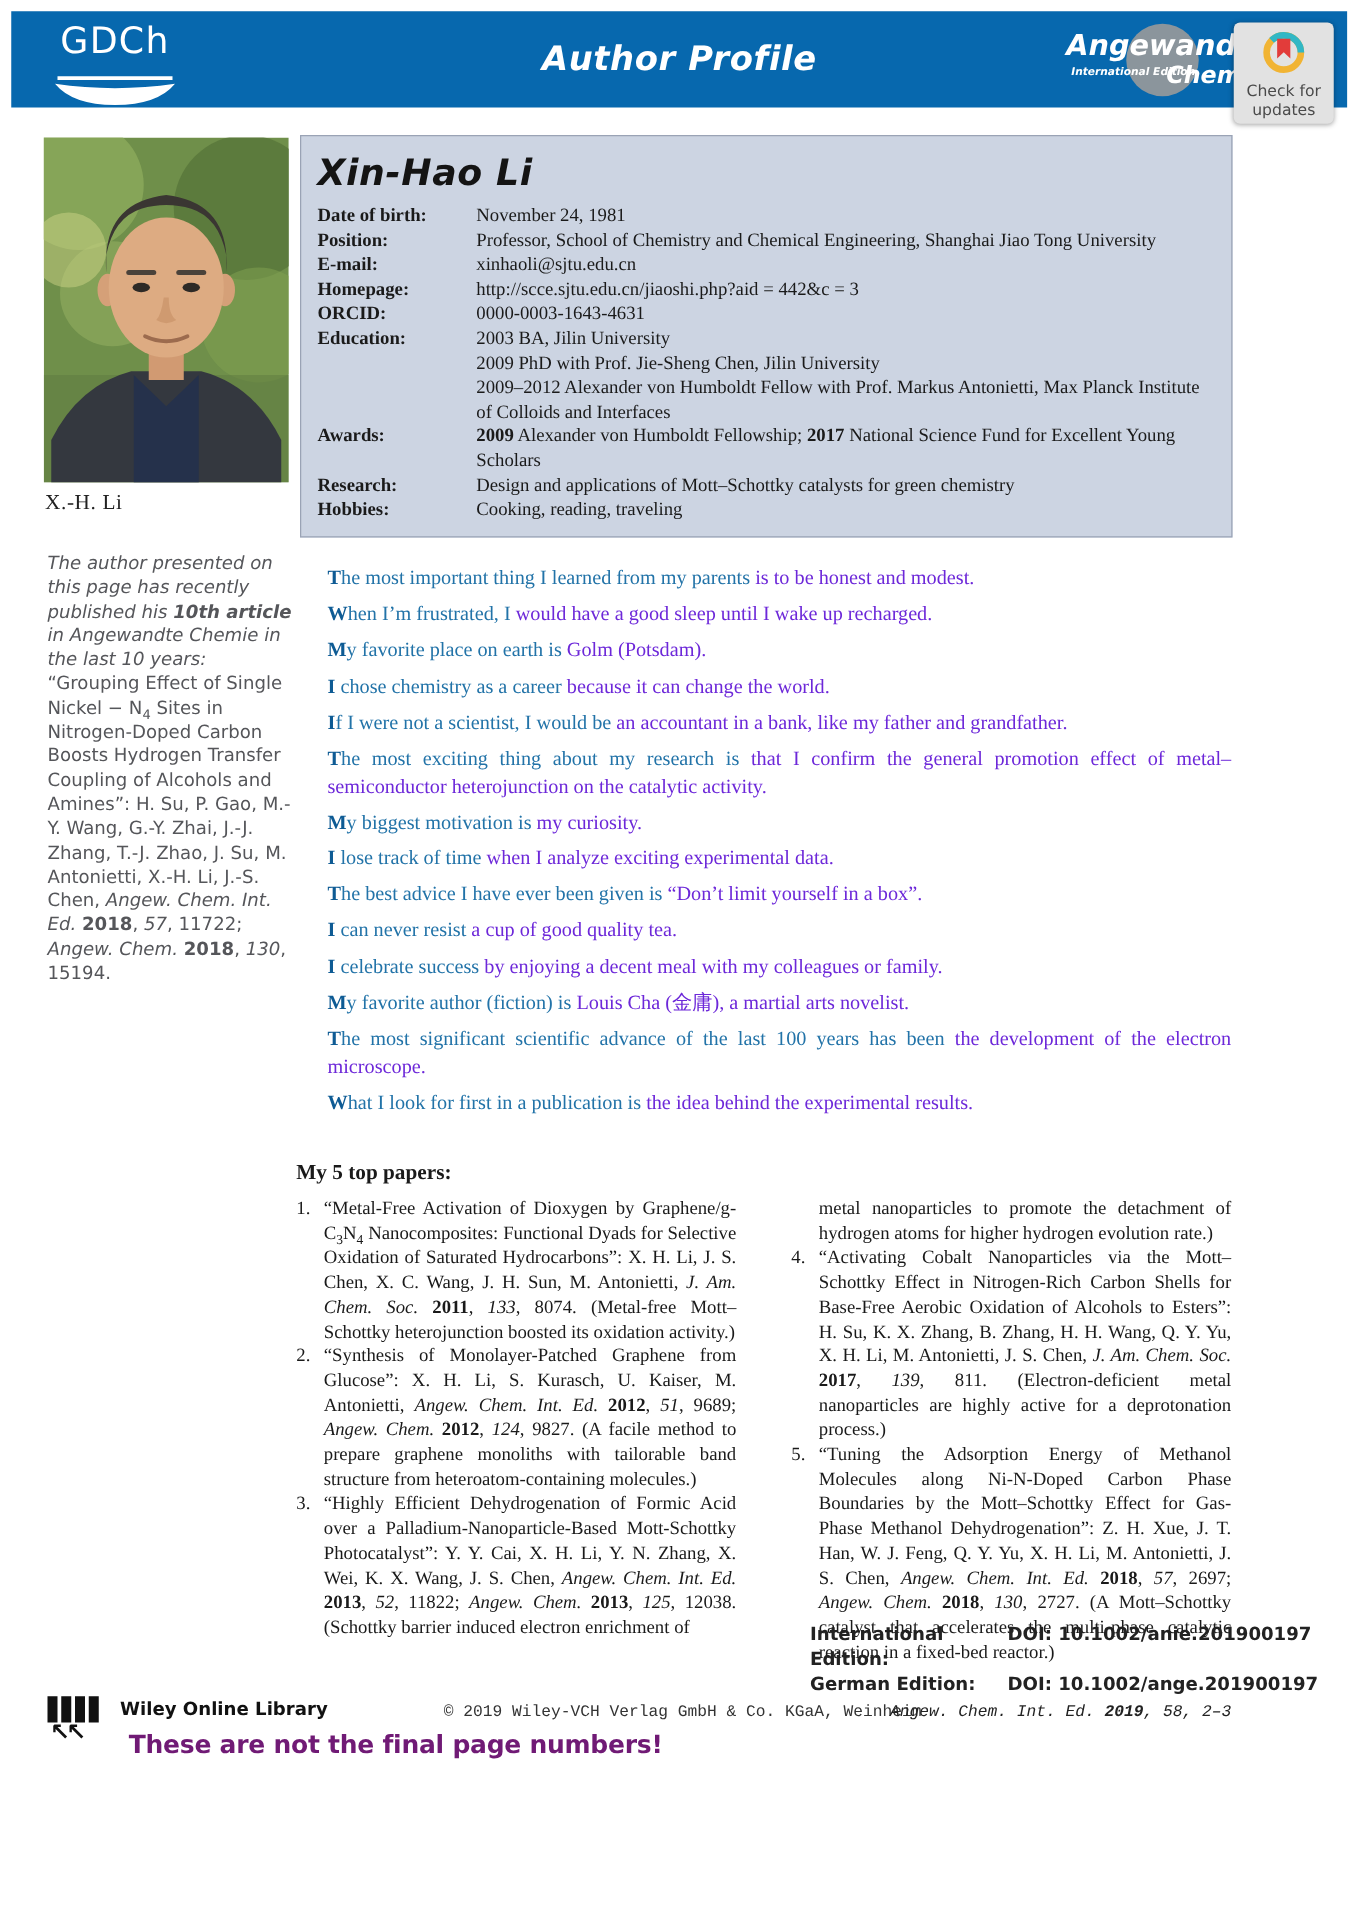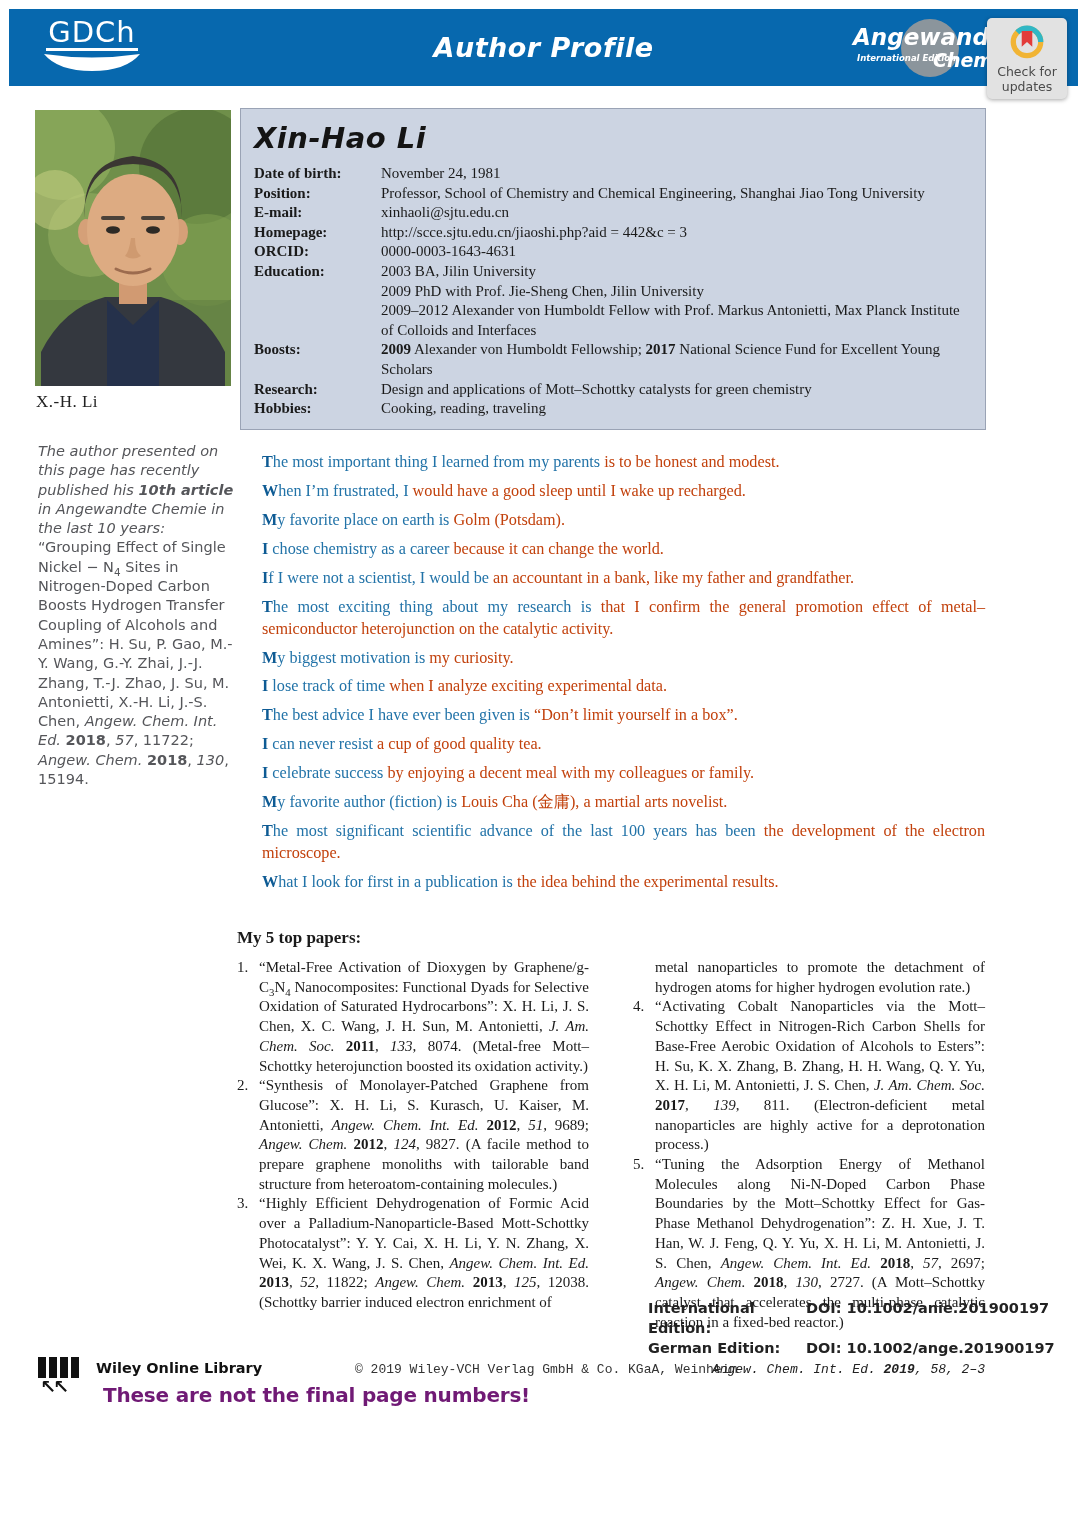--- a/index.html
+++ b/index.html
@@ -6,21 +6,21 @@
   html,body { background:#ffffff; }
   .page {
     position:relative; width:1078px; height:1528px; background:#ffffff;
     font-family:"Liberation Serif","DejaVu Serif",serif; color:#1a1a1a; overflow:hidden;
   }
   
   .header-bar { position:absolute; left:9px; top:9px; width:1069px; height:77px; background:#0768ae; }
   .gdch { position:absolute; left:28px; top:8px; width:110px; text-align:center; }
   .gdch-text { display:inline-block; font-family:"DejaVu Sans","Liberation Sans",sans-serif;
     font-size:29px; font-weight:500; color:#fff; letter-spacing:1px;
-    border-bottom:3px solid #fff; padding:0 2px 1px 2px; line-height:1.05; }
+    border-bottom:3px solid #fff; padding:0 2px 14px 2px; line-height:1.05; }
   .gdch-arc { display:block; margin:1px auto 0 auto; }
   .header-title { position:absolute; left:0; top:0; width:100%; height:77px; line-height:77px;
     text-align:center; font-family:"DejaVu Sans","Liberation Sans",sans-serif;
     font-size:27px; font-weight:bold; font-style:italic; color:#ffffff; letter-spacing:0.5px; }
   .ang-logo { position:absolute; left:836px; top:0; width:235px; height:77px; }
   .ang-circle { position:absolute; left:56px; top:10px; width:58px; height:58px; border-radius:50%;
     background:#9a9a9a; opacity:0.9; }
   .ang-name { position:absolute; left:8px; top:15px; font-family:"DejaVu Sans",sans-serif;
     font-size:23px; font-weight:bold; font-style:italic; color:#fff; white-space:nowrap; }
   .ang-edition { position:absolute; left:12px; top:44px; font-family:"DejaVu Sans",sans-serif;
@@ -41,21 +41,21 @@
   .prow { display:grid; grid-template-columns:127px 1fr; font-size:15px; line-height:19.6px; }
   .plabel { font-weight:bold; }
   
   .sidebar-note { position:absolute; left:38px; top:442px; width:197px;
     font-family:"DejaVu Sans","Liberation Sans",sans-serif; font-size:14.5px; line-height:19.3px; color:#55565a; }
   
   .qa { position:absolute; left:262px; top:452px; width:723px; }
   .qa-item { font-size:16.2px; line-height:21.6px; margin-bottom:7.4px; text-align:justify; }
   .qa-first { color:#0e5b94; font-weight:bold; }
   .qa-prompt { color:#2273a8; }
-  .qa-answer { color:#c2410c; }
+  .qa-answer { color:#6d28d9; }
   
   .papers-heading { position:absolute; left:237px; top:928px; font-size:17px; font-weight:bold; }
   .papers { position:absolute; left:237px; top:958px; width:748px; display:flex; gap:44px; }
   .pcol { width:352px; }
   .paper { display:flex; font-size:15px; line-height:19.7px; }
   .pnum { width:22px; flex:0 0 22px; }
   .ptext { flex:1; text-align:justify; }
   
   .seg-b { font-weight:bold; }
   .seg-i { font-style:italic; }
@@ -165,21 +165,21 @@
       </div>
       <div class="prow">
         <div class="plabel"></div>
         <div class="pvalue"><span>2009 PhD with Prof. Jie-Sheng Chen, Jilin University</span></div>
       </div>
       <div class="prow">
         <div class="plabel"></div>
         <div class="pvalue"><span>2009–2012 Alexander von Humboldt Fellow with Prof. Markus Antonietti, Max Planck Institute of Colloids and Interfaces</span></div>
       </div>
       <div class="prow">
-        <div class="plabel">Boosts:</div>
+        <div class="plabel">Awards:</div>
         <div class="pvalue"><span class="seg-b">2009</span><span> Alexander von Humboldt Fellowship; </span><span class="seg-b">2017</span><span> National Science Fund for Excellent Young Scholars</span></div>
       </div>
       <div class="prow">
         <div class="plabel">Research:</div>
         <div class="pvalue"><span>Design and applications of Mott–Schottky catalysts for green chemistry</span></div>
       </div>
       <div class="prow">
         <div class="plabel">Hobbies:</div>
         <div class="pvalue"><span>Cooking, reading, traveling</span></div>
       </div>

